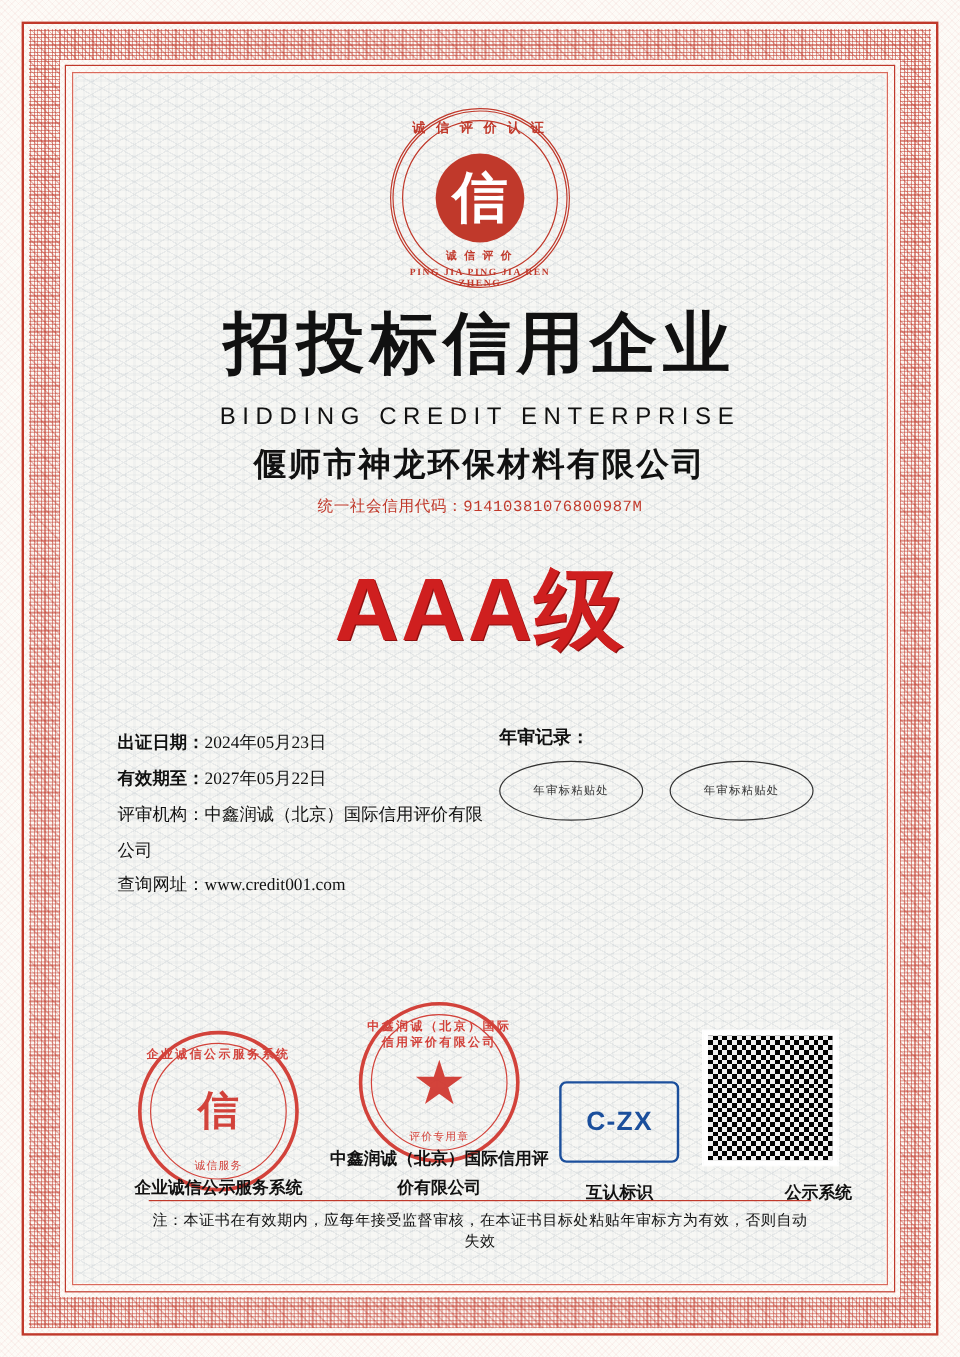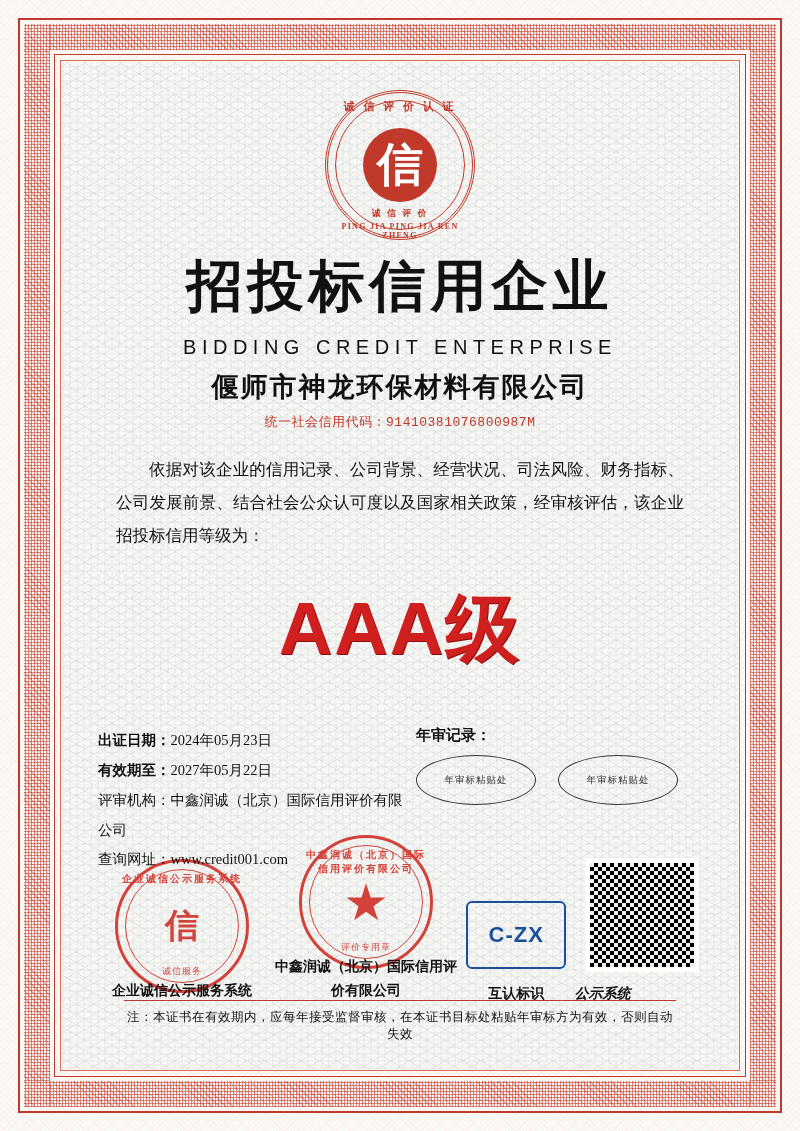--- a/index.html
+++ b/index.html
@@ -187,21 +187,21 @@
 
   .logo-col{width:120px;text-align:center;}
   .logo-box{
     width:96px;height:64px;margin:0 auto;border:2px solid #1b4f9c;border-radius:6px;
     display:flex;align-items:center;justify-content:center;
     color:#1b4f9c;font-weight:700;font-size:22px;letter-spacing:1px;
     font-family:"Liberation Sans",sans-serif;
   }
   .logo-cap{margin-top:16px;font-size:14px;font-weight:700;color:#111;}
 
-  .qr-col{width:140px;text-align:left;font-style:italic;}
+  .qr-col{width:140px;text-align:right;}
   .qr{
     width:104px;height:104px;margin:0 auto;
     background:
       repeating-linear-gradient(0deg,#111 0 4px,#fff 4px 8px),
       repeating-linear-gradient(90deg,#111 0 4px,#fff 4px 8px);
     background-blend-mode:difference;
     border:4px solid #fff;outline:1px solid #fff;
   }
   .qr-cap{margin-top:14px;font-size:14px;font-weight:700;color:#111;}
 
@@ -239,21 +239,20 @@
 
       <div class="title-cn">招投标信用企业</div>
       <div class="title-en">BIDDING CREDIT ENTERPRISE</div>
 
 
       <div class="company">偃师市神龙环保材料有限公司</div>
       <div class="uscc">
         <span>统一社会信用代码：</span><span class="code">91410381076800987M</span>
       </div>
 
-      <div class="body-text">依据对该企业的信用记录、公司背景、经营状况、司法风险、财务指标、公司发展前景、结合社会公众认可度以及国家相关政策，经审核评估，该企业招投标信用等级为：</div>
 
       <div class="grade">AAA级</div>
 
       <div class="details">
         <div class="det-left">
           <div>
             <b>出证日期：</b><span class="mono">2024年05月23日</span>
           </div>
           <div>
             <b>有效期至：</b><span class="mono">2027年05月22日</span>

